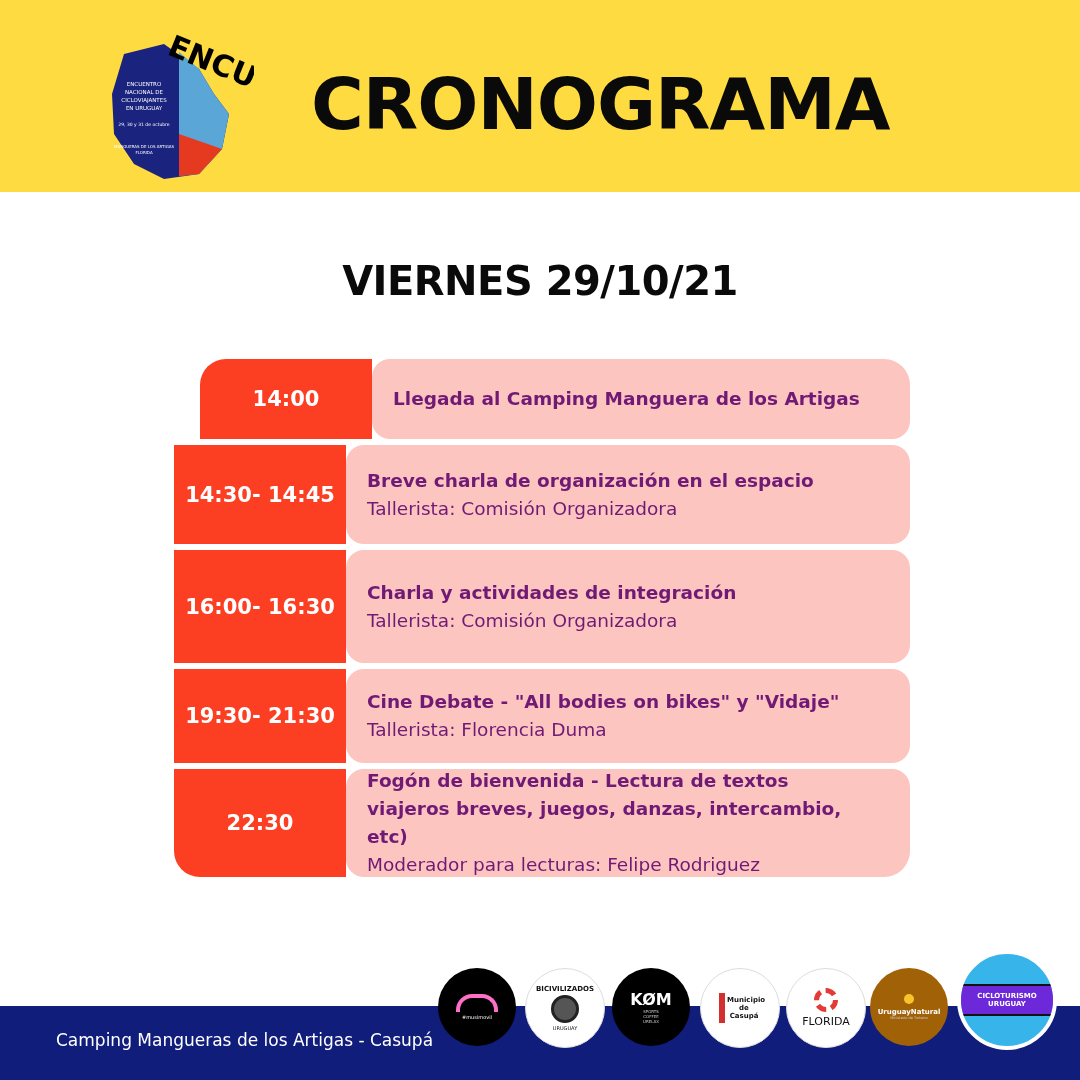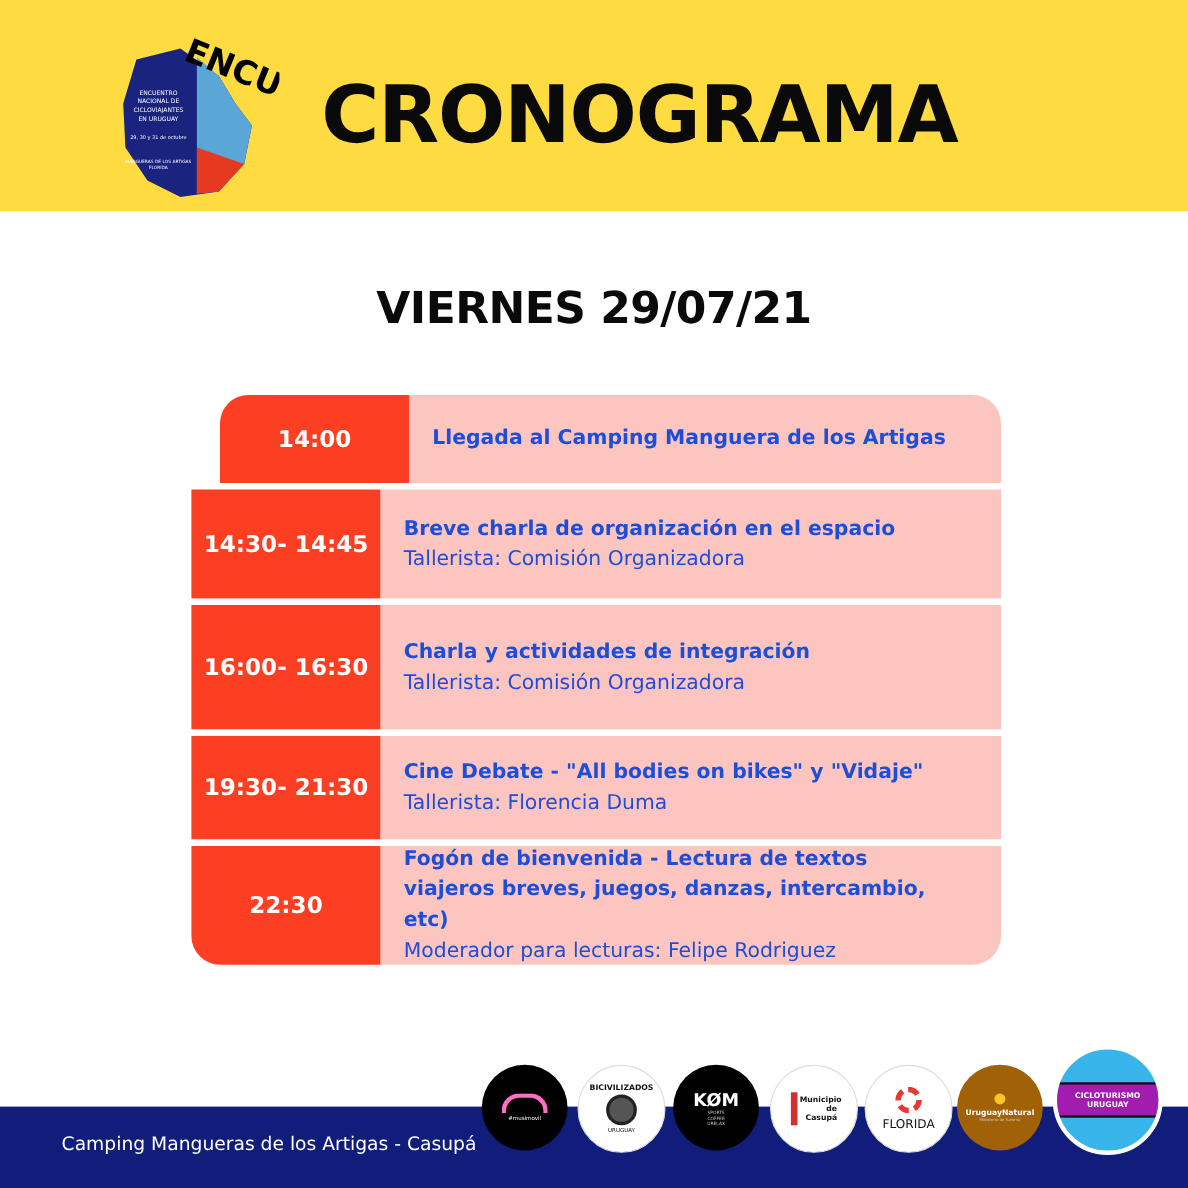--- a/index.html
+++ b/index.html
@@ -1,24 +1,24 @@
 <!DOCTYPE html>
 <html><head>
 <meta charset="utf-8">
 <style>
   html, body { margin:0; padding:0; }
   body { width:1080px; height:1080px; position:relative; background:#ffffff; overflow:hidden; font-family:"DejaVu Sans", sans-serif; }
   .header { position:absolute; left:0; top:0; width:1080px; height:192px; background:#fedb40; }
-  .title { position:absolute; left:292px; top:64px; font-family:"DejaVu Sans", sans-serif; font-weight:bold; font-size:72px; letter-spacing:-1px; color:#0a0a0a; line-height:80px; }
+  .title { position:absolute; left:311px; top:64px; font-family:"DejaVu Sans", sans-serif; font-weight:bold; font-size:72px; letter-spacing:-1px; color:#0a0a0a; line-height:80px; }
   .logo { position:absolute; left:104px; top:14px; width:150px; height:170px; }
   .day { position:absolute; left:0; width:1080px; top:258px; text-align:center; font-weight:bold; font-size:40px; color:#0a0a0a; letter-spacing:-0.5px; }
   .table { position:absolute; left:174px; top:359px; width:736px; }
   .row { display:flex; margin-bottom:6px; }
   .row .time { width:172px; background:#fc3e22; color:#fff; font-weight:bold; font-size:21px; display:flex; align-items:center; justify-content:center; }
-  .row .desc { flex:1; background:#fcc5bf; color:#1d4ed8; padding-left:21px; display:flex; flex-direction:column; justify-content:center; }
+  .row .desc { flex:1; background:#fcc5bf; color:#701a75; padding-left:21px; display:flex; flex-direction:column; justify-content:center;border-radius:18px; }
   .desc .main { font-weight:bold; font-size:18.5px; line-height:28px; }
   .desc .sub { font-size:18.5px; line-height:28px; }
   .row.first .time { border-top-left-radius:26px; }
   .row.first .desc { border-top-right-radius:26px; }
   .row.last .time { border-bottom-left-radius:26px; }
   .row.last .desc { border-bottom-right-radius:26px; }
   .footer { position:absolute; left:0; top:1006px; width:1080px; height:74px; background:#101d7a; }
   .footer-text { position:absolute; left:28px; top:1030px; color:#ffffff; font-size:17px;margin-left:28px; }
   .sponsor { position:absolute; border-radius:50%; display:flex; align-items:center; justify-content:center; text-align:center; overflow:hidden; }
 </style>
@@ -38,21 +38,21 @@
     <text x="40" y="88" font-family="DejaVu Sans, sans-serif" font-size="5.5" fill="#fff" text-anchor="middle">CICLOVIAJANTES</text>
     <text x="40" y="96" font-family="DejaVu Sans, sans-serif" font-size="5.5" fill="#fff" text-anchor="middle">EN URUGUAY</text>
     <text x="40" y="112" font-family="DejaVu Sans, sans-serif" font-size="4.5" fill="#fff" text-anchor="middle">29, 30 y 31 de octubre</text>
     <text x="40" y="134" font-family="DejaVu Sans, sans-serif" font-size="4" fill="#fff" text-anchor="middle">MANGUERAS DE LOS ARTIGAS</text>
     <text x="40" y="140" font-family="DejaVu Sans, sans-serif" font-size="4" fill="#fff" text-anchor="middle">FLORIDA</text>
   </svg>
 </div>
 
 <div class="title">CRONOGRAMA</div>
 
-<div class="day">VIERNES 29/07/21</div>
+<div class="day">VIERNES 29/10/21</div>
 
 <div class="table">
   <div class="row first" style="height:80px;margin-left:26px;">
     <div class="time">14:00</div>
     <div class="desc">
       <div class="main">Llegada al Camping Manguera de los Artigas</div>
     </div>
   </div>
   <div class="row" style="height:99px;">
     <div class="time">14:30- 14:45</div>
@@ -102,31 +102,31 @@
 </div>
 <div class="sponsor" style="left:612px;top:968px;width:78px;height:78px;background:#000;">
   <div style="display:flex;flex-direction:column;align-items:center;">
     <span style="color:#fff;font-size:16px;font-weight:bold;">KØM</span>
     <span style="color:#ccc;font-size:4px;width:30px;">SPORTS COFFEE URELAX</span>
   </div>
 </div>
 <div class="sponsor" style="left:700px;top:968px;width:78px;height:78px;background:#fff;border:1px solid #ddd;">
   <div style="display:flex;align-items:center;gap:2px;">
     <div style="width:6px;height:30px;background:#d32f2f;"></div>
-    <span style="font-size:7px;font-weight:bold;color:#111;width:34px;text-align:right;">Municipio de Casupá</span>
+    <span style="font-size:7px;font-weight:bold;color:#111;width:34px;text-align:center;">Municipio de Casupá</span>
   </div>
 </div>
 <div class="sponsor" style="left:786px;top:968px;width:78px;height:78px;background:#fff;border:1px solid #ddd;">
   <div style="display:flex;flex-direction:column;align-items:center;">
     <div style="width:24px;height:24px;border-radius:50%;border:5px dashed #e53935;box-sizing:border-box;"></div>
     <span style="font-size:11px;color:#111;margin-top:3px;">FLORIDA</span>
   </div>
 </div>
 <div class="sponsor" style="left:870px;top:968px;width:78px;height:78px;background:#a16207;">
   <div style="display:flex;flex-direction:column;align-items:center;">
     <div style="width:10px;height:10px;border-radius:50%;background:#f9c32b;"></div>
     <span style="font-size:7px;font-weight:bold;color:#fff;margin-top:4px;">UruguayNatural</span>
     <span style="font-size:3.5px;color:#ccd;">Ministerio de Turismo</span>
   </div>
 </div>
 <div class="sponsor" style="left:957px;top:950px;width:100px;height:100px;background:#37b4ea;border:4px solid #ffffff;box-sizing:border-box;">
-  <div style="background:#a21caf;border:2px solid #111;color:#fff;font-size:7px;font-weight:bold;padding:6px 17px;width:96px;">CICLOTURISMO URUGUAY</div>
+  <div style="background:#6d28d9;border:2px solid #111;color:#fff;font-size:7px;font-weight:bold;padding:6px 17px;width:96px;">CICLOTURISMO URUGUAY</div>
 </div>
 
 </body></html>

